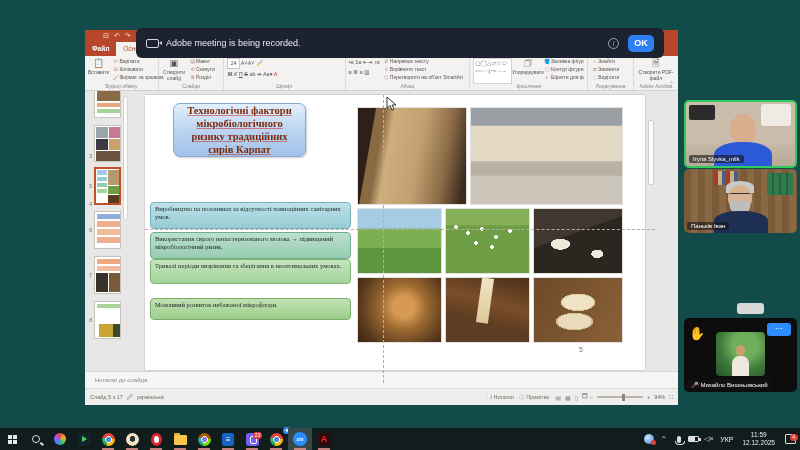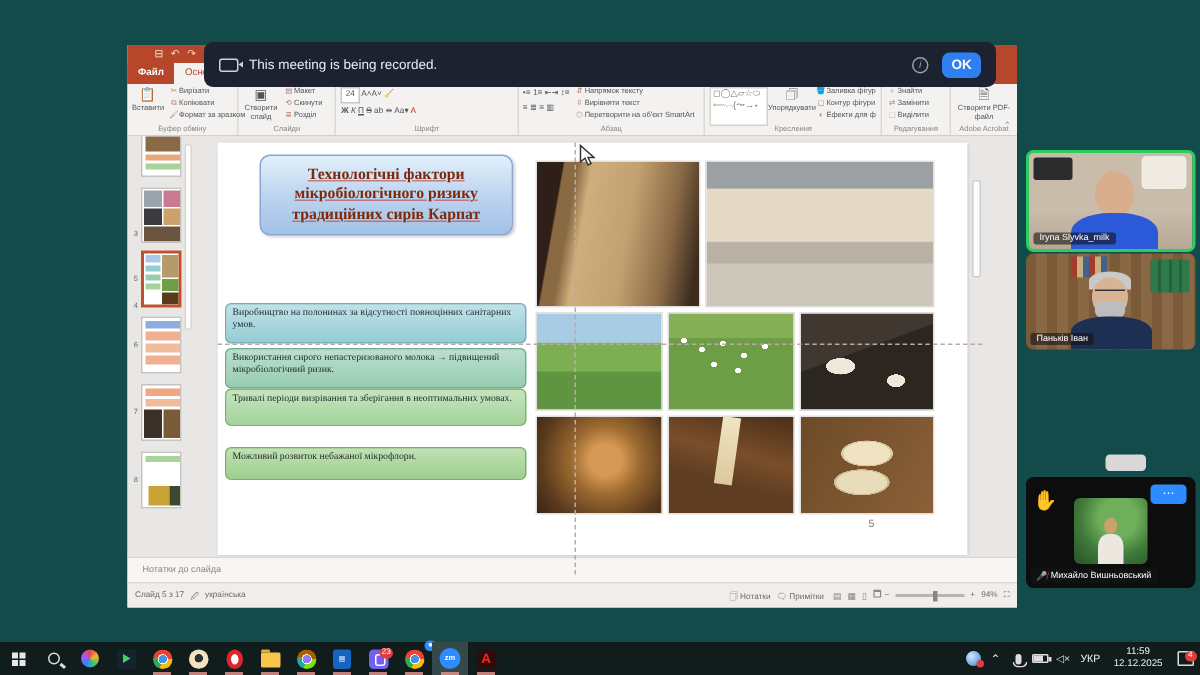--- a/index.html
+++ b/index.html
@@ -78,21 +78,21 @@
   .tnum { position:absolute; left:1px; width:6px; font-size:5px; color:#666; text-align:right; }
   .tm { position:absolute; left:9px; width:27px; background:#fff; border:1px solid #c6c3c0; overflow:hidden; }
   .tm.sel { border:2px solid #c0502a; }
   .tm > div { position:absolute; }
   #tscroll { position:absolute; left:38px; top:5px; width:5px; height:124px; background:#fbfbfa; border:1px solid #d8d5d2; border-radius:2px; }
 
   
   #slide-surround { position:absolute; left:46px; top:61px; width:547px; height:280px; background:#e9e7e5; }
   #slide { position:absolute; left:60px; top:65px; width:500px; height:275px; background:#fff; box-shadow:0 0 2px rgba(0,0,0,.25); font-family:"Liberation Serif", serif; }
   #vscroll { position:absolute; left:563px; top:90px; width:6px; height:65px; background:#fdfdfd; border:1px solid #cfccc9; border-radius:2px; }
-  .titlebox { position:absolute; left:28px; top:8px; width:169px; height:54px; border-radius:7px; border:1px solid #8aa8d0; background:linear-gradient(180deg,#e2f0fb 0%, #b9d2ef 55%, #a3c2e8 100%); box-shadow:1px 1px 2px rgba(0,0,0,.2); display:flex; align-items:center; justify-content:center; padding:6px 5px; }
+  .titlebox { position:absolute; left:28px; top:8px; width:133px; height:54px; border-radius:7px; border:1px solid #8aa8d0; background:linear-gradient(180deg,#e2f0fb 0%, #b9d2ef 55%, #a3c2e8 100%); box-shadow:1px 1px 2px rgba(0,0,0,.2); display:flex; align-items:center; justify-content:center; padding:6px 5px; }
   .titlebox span { font-size:10.5px; font-weight:bold; color:#7d2a0c; text-align:center; line-height:1.25; text-decoration:underline; text-decoration-color:rgba(200,40,30,.55); text-decoration-thickness:1px; text-underline-offset:1px; }
   .hdrbox { position:absolute; left:8px; top:75px; width:170px; height:26px; border-radius:7px; border:1px solid #7090c8; background:linear-gradient(180deg,#c5d4f2,#93b0e2); display:flex; align-items:center; justify-content:center; }
   .hdrbox span { font-size:8px; font-weight:bold; color:#6a2808; }
   .riskbox { position:absolute; left:5px; width:201px; border-radius:4px; padding:2px 4px; font-size:6.5px; color:#1c2a2a; line-height:1.25; }
   .rb1 { top:107px; height:27px; background:linear-gradient(180deg,#bfe2e8,#96ccd4); border:1px solid #74b0ba; }
   .rb2 { top:137px; height:27px; background:linear-gradient(180deg,#bcdfce,#97ccb2); border:1px solid #6fae8e; }
   .rb3 { top:164px; height:25px; background:linear-gradient(180deg,#c6e4be,#a3d49a); border:1px solid #7cb470; }
   .rb4 { top:203px; height:22px; background:linear-gradient(180deg,#c2e0b4,#9ccf8c); border:1px solid #77b065; }
   .photo { position:absolute; border:1px solid #e2e0de; }
   #slidenum { position:absolute; left:434px; top:251px; font-size:7px; color:#777; font-family:"Liberation Sans",sans-serif; }
@@ -360,21 +360,21 @@
   </div>
 
   <div class="guide-h"></div>
   <div class="guide-v"></div>
   <svg id="cursor" class="abs" width="11" height="15">
       <path d="M1 1 L1 12 L4 9.5 L6 14 L8 13 L6 9 L10 9 Z" fill="#fff" stroke="#333" stroke-width="1"></path>
     </svg>
 
   <div id="banner" class="abs">
     <div class="cam"></div>
-    <span>This meeting is being recorded.</span>
+    <span>Adobe meeting is being recorded.</span>
     <div class="info-ic">i</div>
     <button class="okbtn">OK</button>
   </div>
 
   <div id="tile1" class="tile">
     <div class="wrap">
       <div class="tv"></div>
       <div class="nook"></div>
       <div class="hair1"></div>
       <div class="head1"></div>

